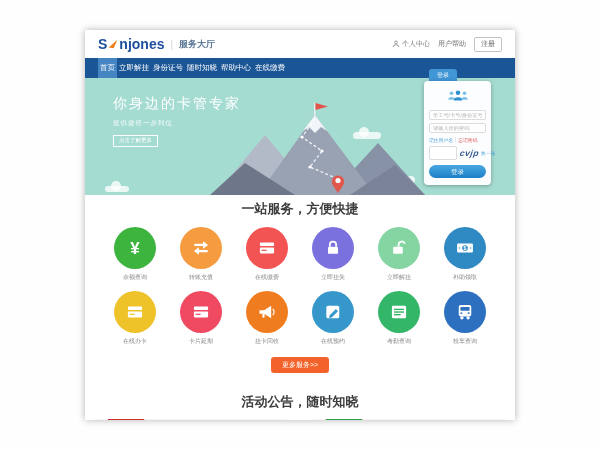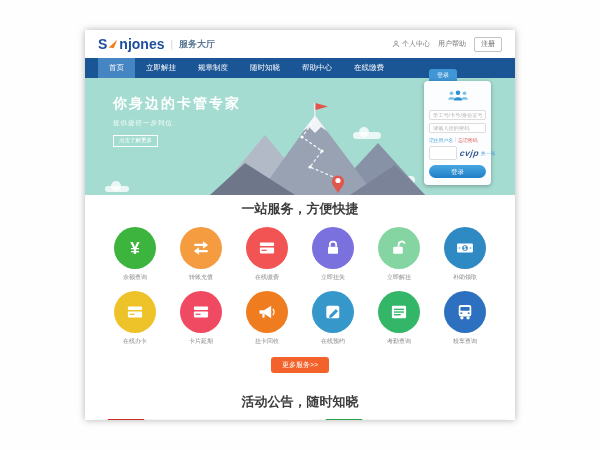--- a/index.html
+++ b/index.html
@@ -16,26 +16,26 @@
   .header { height:28px; display:flex; align-items:center; padding:0 13px; background:#fff; }
   .logo { display:flex; align-items:center; font-weight:bold; font-size:14px; color:#1d4f9e; cursor:pointer; }
   .logo svg { margin:0 1px; }
   .logo-sep { color:#d5d5d5; font-weight:normal; font-size:10px; margin:0 6px; }
   .site-name { font-size:9px; color:#5a7896; }
   .header-right { margin-left:auto; display:flex; align-items:center; gap:8px; font-size:7px; color:#777; }
   .header-link { display:flex; align-items:center; gap:2px; cursor:pointer; }
   .register-btn { border:1px solid #c3c3c3; border-radius:2px; padding:1.5px 6px; font-size:7px; color:#666; background:#fff; }
   
   .nav { height:20px; background:#1a5596; display:flex; padding-left:13px; }
-  .nav-item { color:#fff; font-size:7.5px; line-height:20px; padding:0 11px; cursor:pointer; }
+  .nav-item { color:#fff; font-size:7.5px; line-height:20px; padding:0 2px; cursor:pointer; }
   .nav-item.active { background:#4585c2; }
   
   .hero { position:relative; height:117px; background:#a5dcd1; overflow:hidden; }
   .hero-text { position:absolute; left:28px; top:17px; color:#fff; z-index:3; }
-  .hero-title { font-size:14px; font-weight:bold; letter-spacing:2px; }
+  .hero-title { font-size:14px; font-weight:normal; letter-spacing:2px; }
   .hero-sub { font-size:6.5px; margin-top:6px; letter-spacing:1px; opacity:.95; }
   .hero-cta { display:inline-block; margin-top:5px; border:1px solid rgba(255,255,255,.95); font-size:5.5px; padding:1.5px 5px; color:#fff; cursor:pointer; }
   .cloud { position:absolute; background:rgba(255,255,255,.78); border-radius:8px; z-index:1; }
   .cloud::before { content:""; position:absolute; width:10px; height:10px; background:inherit; border-radius:50%; top:-5px; left:6px; }
   .c1 { left:20px; top:108px; width:24px; height:6px; }
   .c2 { left:268px; top:54px; width:28px; height:7px; }
   .c3 { left:300px; top:98px; width:30px; height:8px; }
   .mountains { position:absolute; left:125px; bottom:0; width:215px; height:92px; z-index:2; }
   
   .login-panel { position:absolute; left:339px; top:39px; width:67px; z-index:6; }
@@ -99,21 +99,21 @@
       <span class="header-link">
         <span>用户帮助</span>
       </span>
       <button class="register-btn">注册</button>
     </div>
   </div>
 
   <div class="nav">
     <span class="nav-item active">首页</span>
     <span class="nav-item">立即解挂</span>
-    <span class="nav-item">规章制度</span>
+    <span class="nav-item">身份证号</span>
     <span class="nav-item">随时知晓</span>
     <span class="nav-item">帮助中心</span>
     <span class="nav-item">在线缴费</span>
   </div>
 
   <div class="hero">
     <div class="cloud c1"></div>
     <div class="cloud c2"></div>
     <div class="cloud c3"></div>
     <div class="hero-text">

